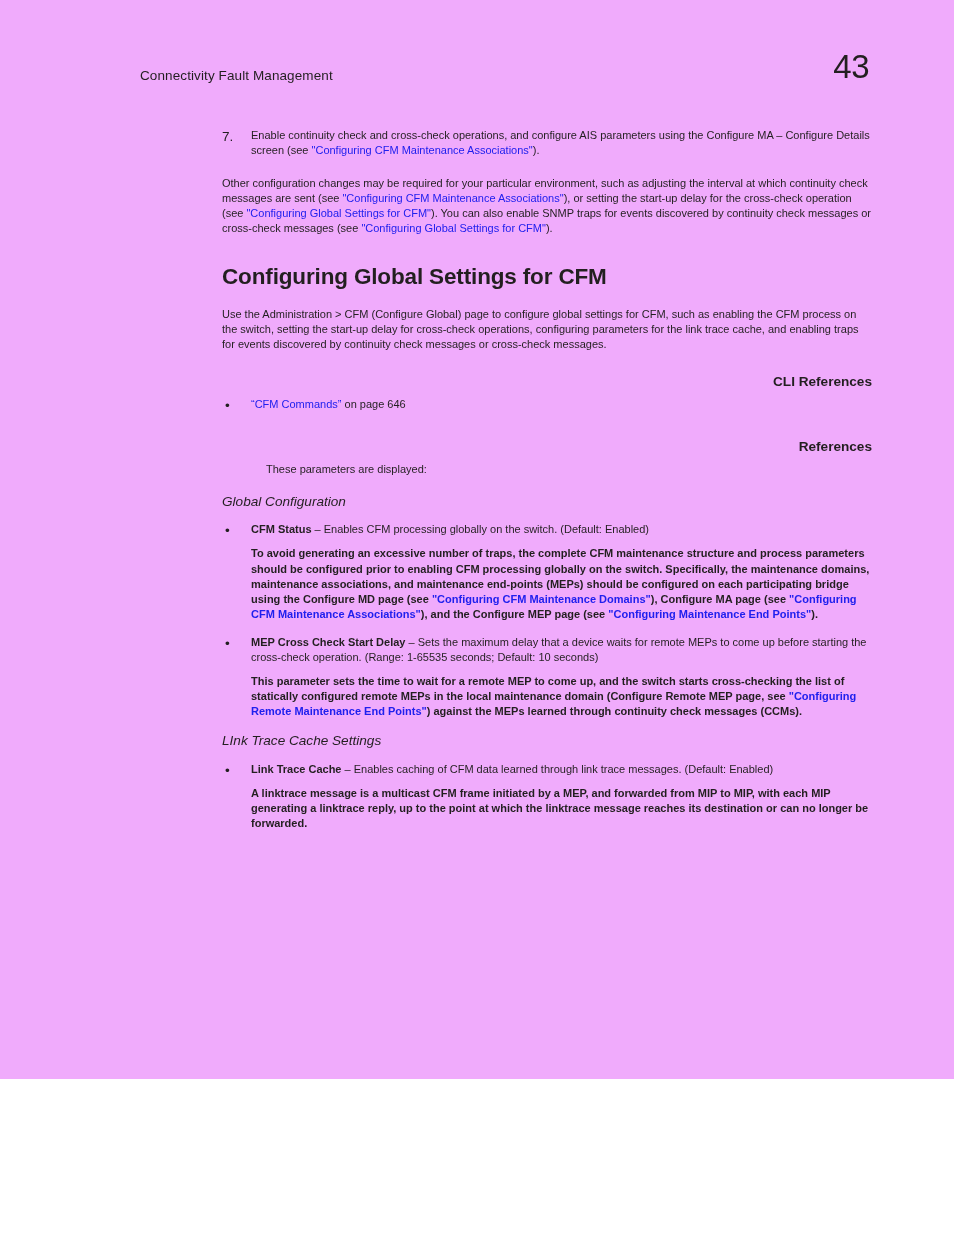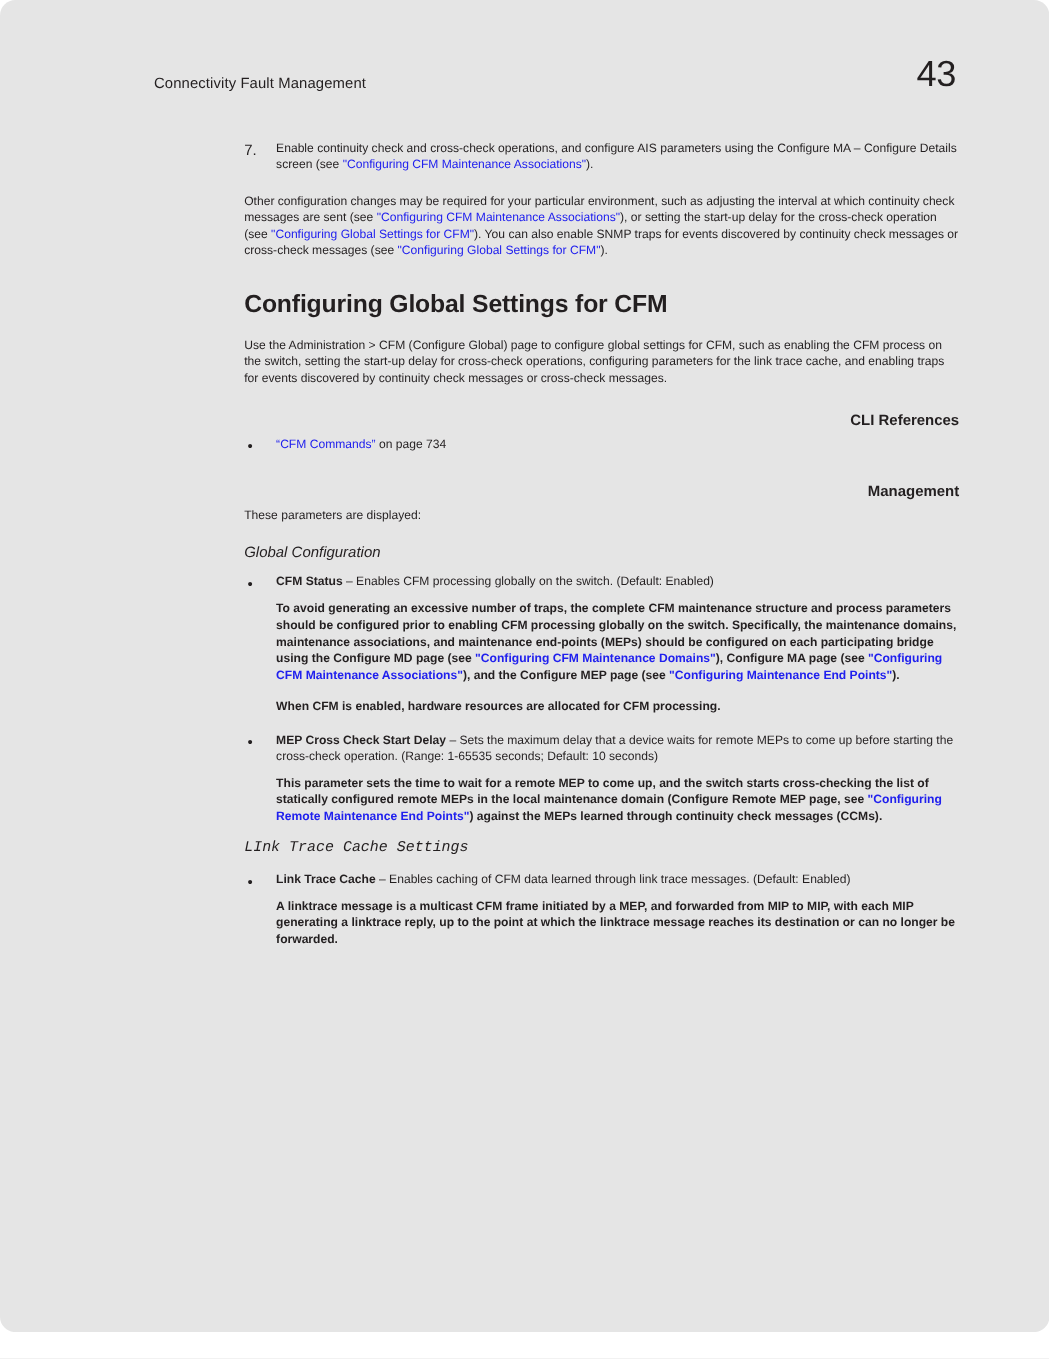--- a/index.html
+++ b/index.html
@@ -7,25 +7,24 @@
     padding: 0;
     background: #ffffff;
   }
   body {
     font-family: "Liberation Sans", sans-serif;
     color: #231f20;
   }
   .page {
     position: relative;
     width: 954px;
-    height: 1211px;
-    background: #e5e5e5;
+    height: 1079px;
+    background: #f0abfc;
     overflow: hidden;
     box-sizing: border-box;
-    border-radius: 14px;
   }
 
   
   .running-header {
     position: absolute;
     left: 140px;
     right: 85px;
     top: 58px;
     height: 40px;
   }
@@ -59,21 +58,21 @@
   p, li {
     font-size: 11px;
     line-height: 1.37;
     color: #231f20;
     margin: 0;
   }
 
   .para {
     margin-bottom: 14px;
   }
-  .para.tight { margin-bottom: 11px; }
+  .para.tight { margin-bottom: 11px; margin-left: 44px; }
 
   
   .step {
     position: relative;
     padding-left: 29px;
     margin-bottom: 18px;
   }
   .step .marker {
     position: absolute;
     left: 0;
@@ -121,21 +120,21 @@
   }
   h2.sub-head.params { margin-top: 26px; }
 
   .italic-head {
     font-size: 13.6px;
     font-style: italic;
     color: #231f20;
     margin: 16px 0 11px 0;
     line-height: 1.37;
   }
-  .italic-head.ltc { margin-top: 0; font-family: Liberation Mono, monospace; }
+  .italic-head.ltc { margin-top: 0; }
 
   .b { font-weight: bold; }
   .link { color: #2020ee; }
 
   
   .footer {
     position: absolute;
     left: 86px;
     right: 85px;
     bottom: 28px;
@@ -179,34 +178,33 @@
 
     <p class="para"><span>Other configuration changes may be required for your particular environment, such as adjusting the interval at which continuity check messages are sent (see </span><span class="link">"Configuring CFM Maintenance Associations"</span><span>), or setting the start-up delay for the cross-check operation (see </span><span class="link">"Configuring Global Settings for CFM"</span><span>). You can also enable SNMP traps for events discovered by continuity check messages or cross-check messages (see </span><span class="link">"Configuring Global Settings for CFM"</span><span>).</span></p>
 
     <h1 class="section-title">Configuring Global Settings for CFM</h1>
 
     <p class="para">Use the Administration &gt; CFM (Configure Global) page to configure global settings for CFM, such as enabling the CFM process on the switch, setting the start-up delay for cross-check operations, configuring parameters for the link trace cache, and enabling traps for events discovered by continuity check messages or cross-check messages.</p>
 
     <h2 class="sub-head">CLI References</h2>
     <div class="bullet">
       <span class="dot">•</span>
-      <p><span class="link">“CFM Commands”</span><span> on page 734</span></p>
-    </div>
-
-    <h2 class="sub-head params">Management</h2>
+      <p><span class="link">“CFM Commands”</span><span> on page 646</span></p>
+    </div>
+
+    <h2 class="sub-head params">References</h2>
     <p class="para tight">These parameters are displayed:</p>
 
     <div class="italic-head">Global Configuration</div>
 
     <div class="bullet">
       <span class="dot">•</span>
       <p><span class="b">CFM Status</span><span> – Enables CFM processing globally on the switch. (Default: Enabled)</span></p>
     </div>
     <p class="para sub-para"><span>To avoid generating an excessive number of traps, the complete CFM maintenance structure and process parameters should be configured prior to enabling CFM processing globally on the switch. Specifically, the maintenance domains, maintenance associations, and maintenance end-points (MEPs) should be configured on each participating bridge using the Configure MD page (see </span><span class="link">"Configuring CFM Maintenance Domains"</span><span>), Configure MA page (see </span><span class="link">"Configuring CFM Maintenance Associations"</span><span>), and the Configure MEP page (see </span><span class="link">"Configuring Maintenance End Points"</span><span>).</span></p>
-    <p class="para sub-para last">When CFM is enabled, hardware resources are allocated for CFM processing.</p>
 
     <div class="bullet">
       <span class="dot">•</span>
       <p><span class="b">MEP Cross Check Start Delay</span><span> – Sets the maximum delay that a device waits for remote MEPs to come up before starting the cross-check operation. (Range: 1-65535 seconds; Default: 10 seconds)</span></p>
     </div>
     <p class="para sub-para"><span>This parameter sets the time to wait for a remote MEP to come up, and the switch starts cross-checking the list of statically configured remote MEPs in the local maintenance domain (Configure Remote MEP page, see </span><span class="link">"Configuring Remote Maintenance End Points"</span><span>) against the MEPs learned through continuity check messages (CCMs).</span></p>
 
     <div class="italic-head ltc">LInk Trace Cache Settings</div>
 
     <div class="bullet">

